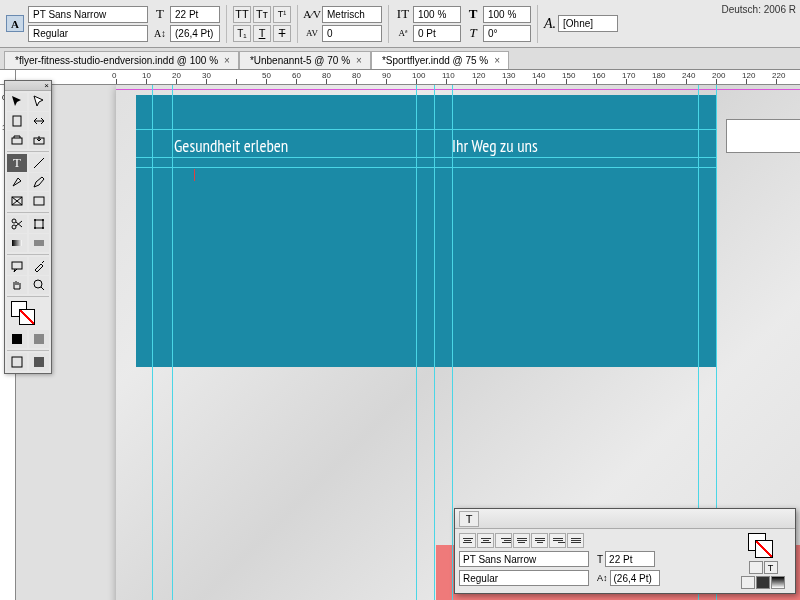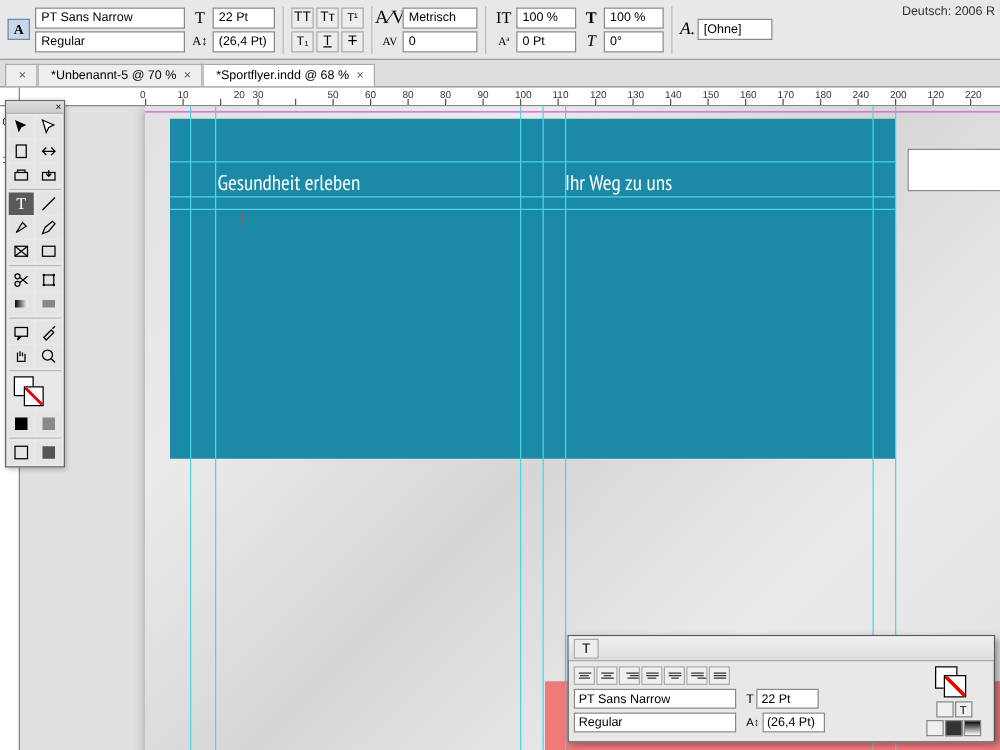--- a/index.html
+++ b/index.html
@@ -108,21 +108,21 @@
     </div>
     <div class="row">
       <span class="icobtn" style="font-size:10px">T₁</span>
       <span class="icobtn" style="text-decoration:underline">T</span>
       <span class="icobtn" style="text-decoration:line-through">T</span>
     </div>
   </div>
   <div class="sep"></div>
   <div class="col">
     <div class="row">
-        <span class="typechar" style="font-size:15px">A⁄V</span>
+        <span class="typechar" style="font-size:11px">A⁄V</span>
         <input class="txt" style="width: 60px;" value="Metrisch">
       </div>
     <div class="row">
         <span class="typechar" style="font-size:9px">AV</span>
         <input class="txt" style="width: 60px;" value="0">
       </div>
   </div>
   <div class="sep"></div>
   <div class="col">
     <div class="row">
@@ -147,39 +147,40 @@
   <div class="sep"></div>
   <div class="row">
       <span style="font-family:Times;font-style:italic;font-size:14px">A.</span>
       <input class="txt" style="width: 60px;" value="[Ohne]">
     </div>
 </div>
 <div class="status">Deutsch: 2006 R</div>
 
 <div class="tabs">
   <div class="tab">
+      <span>*flyer-fitness-studio-endversion.indd @ 100 %</span>
       <span class="x">×</span>
     </div>
   <div class="tab">
       <span>*Unbenannt-5 @ 70 %</span>
       <span class="x">×</span>
     </div>
   <div class="tab active">
-      <span>*Sportflyer.indd @ 68 %</span>
+      <span>*Sportflyer.indd @ 75 %</span>
       <span class="x">×</span>
     </div>
 </div>
 
 <div class="corner"></div>
 <div class="ruler-h" id="rh">
     <div style="left: 96px;">0</div>
     <div class="tick" style="left: 100px;"></div>
     <div style="left: 126px;">10</div>
     <div class="tick" style="left: 130px;"></div>
-    <div style="left: 171px;">20</div>
+    <div style="left: 156px;">20</div>
     <div class="tick" style="left: 160px;"></div>
     <div style="left: 186px;">30</div>
     <div class="tick" style="left: 190px;"></div>
     <div style="left: 225px; margin-top: 22px;">40</div>
     <div class="tick" style="left: 220px;"></div>
     <div style="left: 246px;">50</div>
     <div class="tick" style="left: 250px;"></div>
     <div style="left: 276px;">60</div>
     <div class="tick" style="left: 280px;"></div>
     <div style="left: 306px;">80</div>

